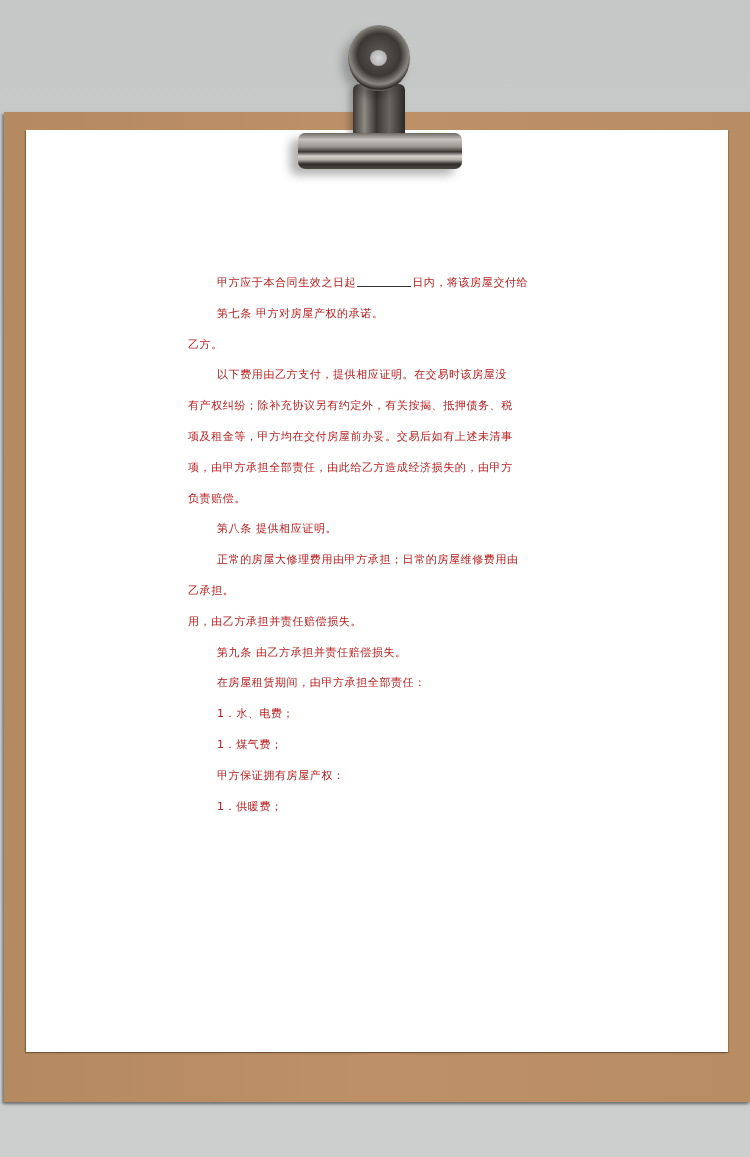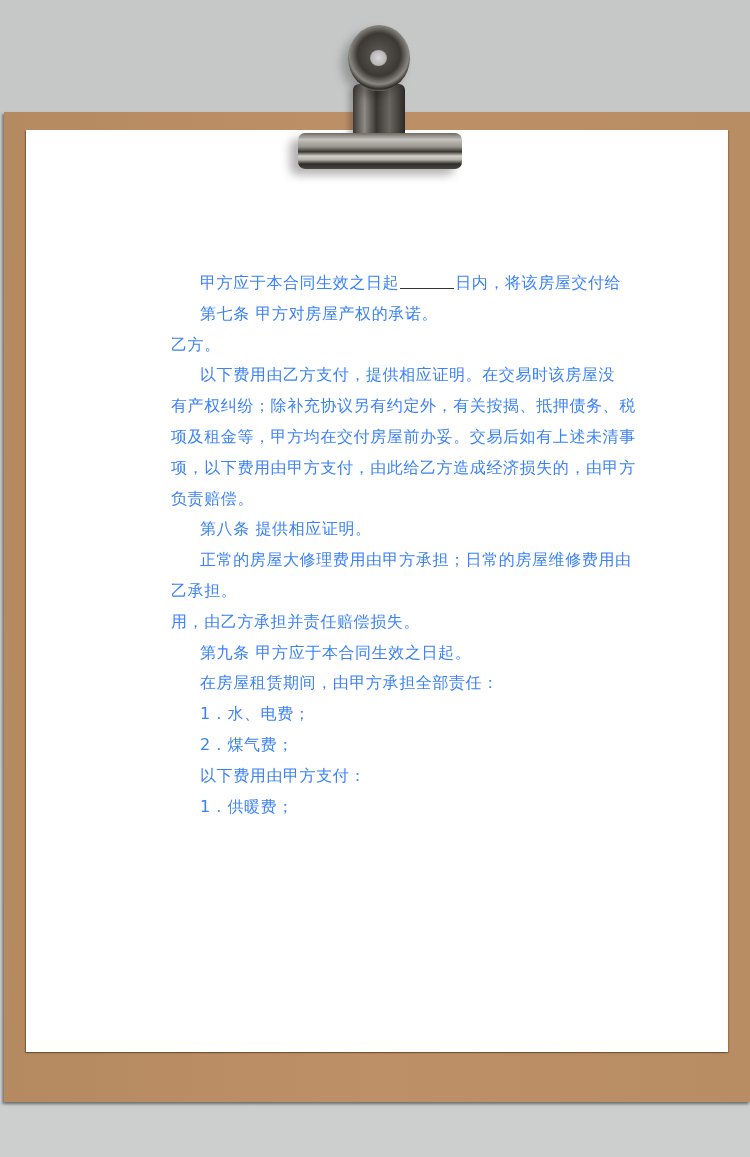--- a/index.html
+++ b/index.html
@@ -70,25 +70,25 @@
       top: 133px;
       width: 164px;
       height: 36px;
       border-radius: 7px;
       background: linear-gradient(180deg, #6d6963 0%, #c5c2bd 18%, #9a968f 38%, #3a3632 52%, #d4d1cc 64%, #b7b3ad 74%, #2f2c29 86%, #4a4642 100%);
       box-shadow: -8px 6px 10px rgba(0,0,0,0.3);
       z-index: 3;
     }
     .doc {
       position: absolute;
-      left: 171px;
+      left: 188px;
       top: 268px;
       width: 412px;
-      font-size: 16px;
-      color: #3b82f6;
+      font-size: 11px;
+      color: #b91c1c;
       letter-spacing: 0.6px;
     }
     .line {
       height: 30.8px;
       line-height: 30.8px;
       white-space: nowrap;
     }
     .indent {
       padding-left: 29px;
     }
@@ -114,25 +114,25 @@
 
 <div class="doc">
   <div class="line indent">
     <span>甲方应于本合同生效之日起</span><span class="blank"></span><span>日内，将该房屋交付给</span>
   </div>
   <div class="line indent">第七条  甲方对房屋产权的承诺。</div>
   <div class="line">乙方。</div>
   <div class="line indent">以下费用由乙方支付，提供相应证明。在交易时该房屋没</div>
   <div class="line">有产权纠纷；除补充协议另有约定外，有关按揭、抵押债务、税</div>
   <div class="line">项及租金等，甲方均在交付房屋前办妥。交易后如有上述未清事</div>
-  <div class="line">项，以下费用由甲方支付，由此给乙方造成经济损失的，由甲方</div>
+  <div class="line">项，由甲方承担全部责任，由此给乙方造成经济损失的，由甲方</div>
   <div class="line">负责赔偿。</div>
   <div class="line indent">第八条  提供相应证明。</div>
   <div class="line indent">正常的房屋大修理费用由甲方承担；日常的房屋维修费用由</div>
   <div class="line">乙承担。</div>
   <div class="line">用，由乙方承担并责任赔偿损失。</div>
-  <div class="line indent">第九条  甲方应于本合同生效之日起。</div>
+  <div class="line indent">第九条  由乙方承担并责任赔偿损失。</div>
   <div class="line indent">在房屋租赁期间，由甲方承担全部责任：</div>
   <div class="line indent"> 1．水、电费；</div>
-  <div class="line indent"> 2．煤气费；</div>
-  <div class="line indent">以下费用由甲方支付：</div>
+  <div class="line indent"> 1．煤气费；</div>
+  <div class="line indent">甲方保证拥有房屋产权：</div>
   <div class="line indent">1．供暖费；</div>
 </div>
 
 </body></html>

